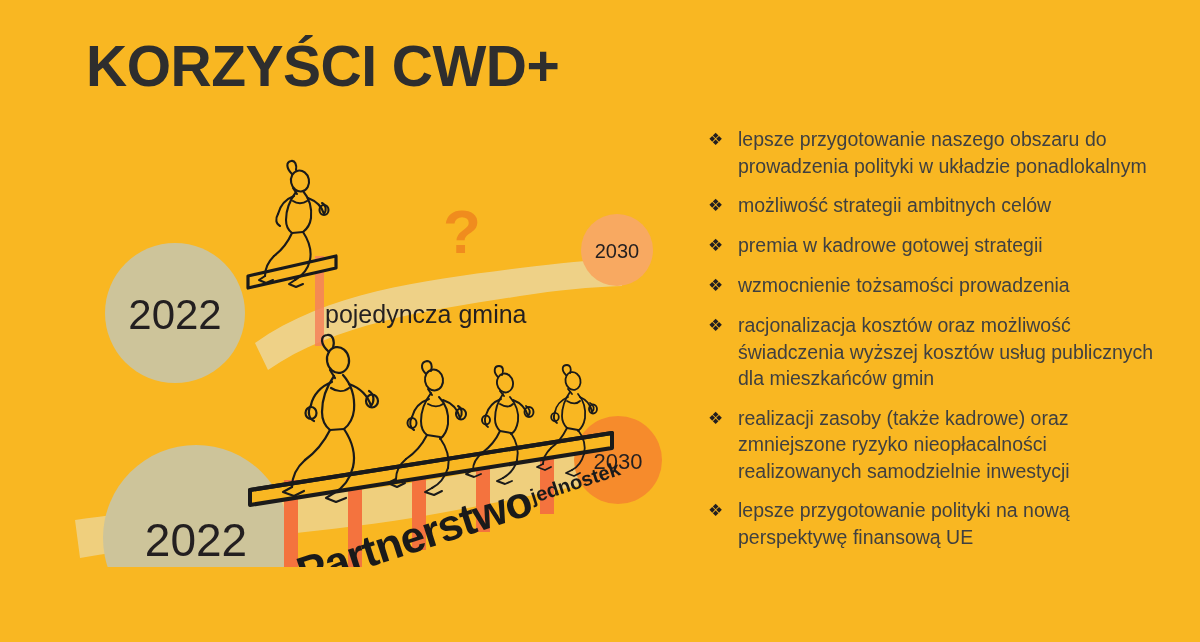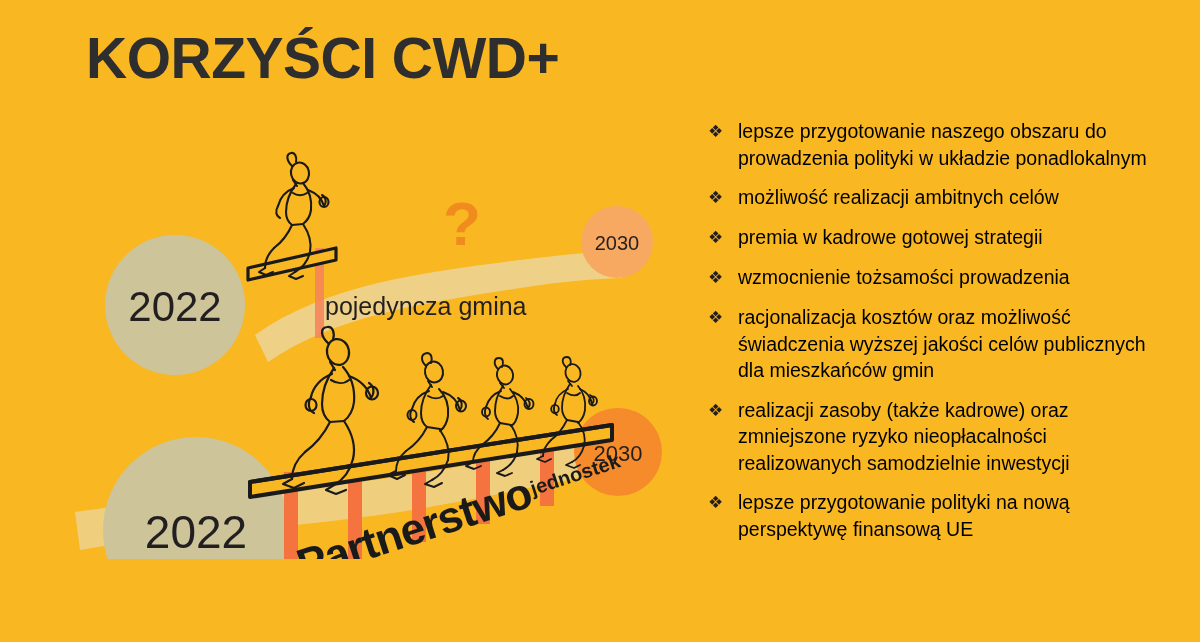--- a/index.html
+++ b/index.html
@@ -12,20 +12,21 @@
     overflow: hidden;
     font-family: "Liberation Sans", sans-serif;
     background: #F9B722;
   }
   #slide {
     position: relative;
     width: 1200px;
     height: 559px;
     background: #F9B722;
     overflow: hidden;
+    margin-top: 8px;
   }
 
   
   #title {
     position: absolute;
     left: 86px;
     top: 27px;
     font-size: 57px;
     font-weight: bold;
     letter-spacing: -0.5px;
@@ -62,21 +63,21 @@
     line-height: 27px;
     color: #231F20;
     text-align: left;
     padding-left: 8px;
     box-sizing: border-box;
   }
   .bullet-text {
     flex: 1 1 auto;
     font-size: 19.5px;
     line-height: 26.5px;
-    color: #000000;
+    color: #404040;
   }
 </style>
 </head>
 <body>
 
 <div id="slide">
 
   <div id="title">KORZYŚCI CWD+</div>
 
   <div id="illustration">
@@ -249,36 +250,36 @@
 
   <div id="bullets">
 
     <div class="bullet-row">
       <span class="bullet-mark">❖</span>
       <span class="bullet-text">lepsze przygotowanie naszego obszaru do prowadzenia polityki w układzie ponadlokalnym</span>
     </div>
 
     <div class="bullet-row">
       <span class="bullet-mark">❖</span>
-      <span class="bullet-text">możliwość realizacji ambitnych celów</span>
+      <span class="bullet-text">możliwość strategii ambitnych celów</span>
     </div>
 
     <div class="bullet-row">
       <span class="bullet-mark">❖</span>
       <span class="bullet-text">premia w kadrowe gotowej strategii</span>
     </div>
 
     <div class="bullet-row">
       <span class="bullet-mark">❖</span>
       <span class="bullet-text">wzmocnienie tożsamości prowadzenia</span>
     </div>
 
     <div class="bullet-row">
       <span class="bullet-mark">❖</span>
-      <span class="bullet-text">racjonalizacja kosztów oraz możliwość świadczenia wyższej jakości celów publicznych dla mieszkańców gmin</span>
+      <span class="bullet-text">racjonalizacja kosztów oraz możliwość świadczenia wyższej kosztów usług publicznych dla mieszkańców gmin</span>
     </div>
 
     <div class="bullet-row">
       <span class="bullet-mark">❖</span>
       <span class="bullet-text">realizacji zasoby (także kadrowe) oraz zmniejszone ryzyko nieopłacalności realizowanych samodzielnie inwestycji</span>
     </div>
 
     <div class="bullet-row">
       <span class="bullet-mark">❖</span>
       <span class="bullet-text">lepsze przygotowanie polityki na nową perspektywę finansową UE</span>

